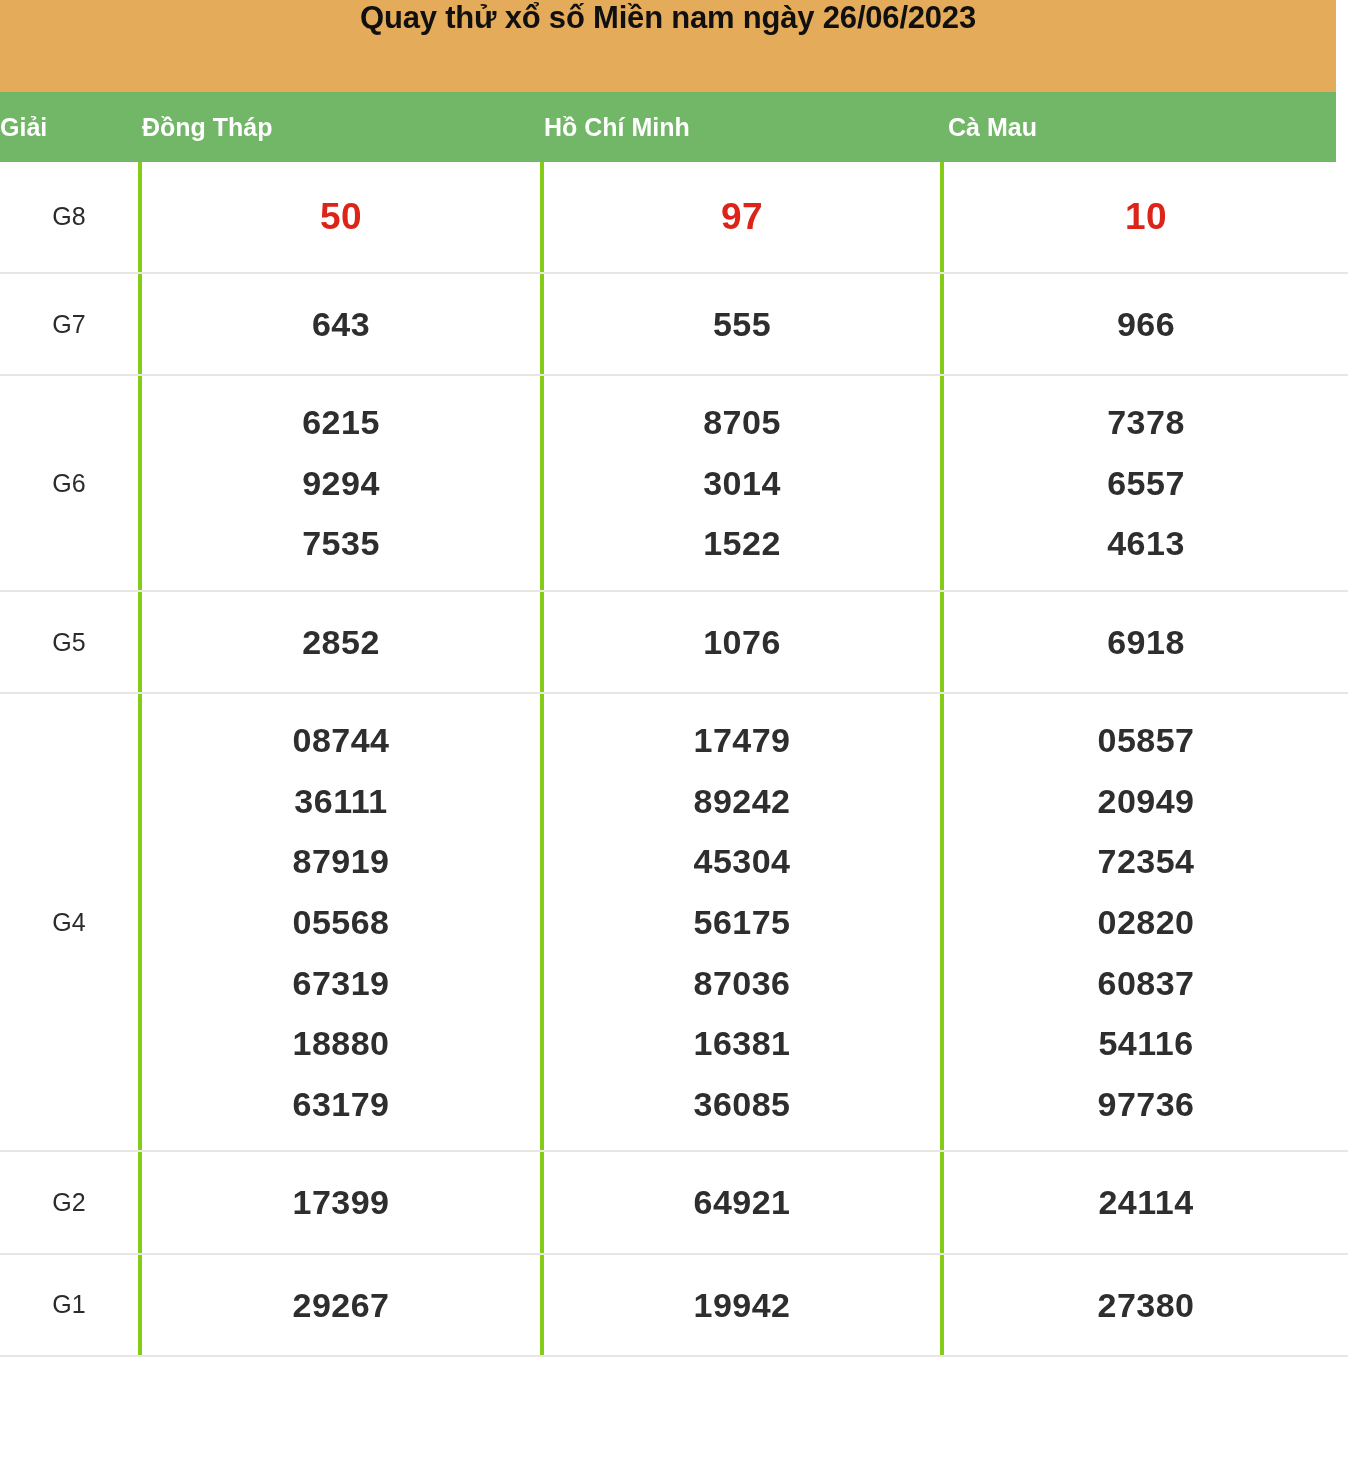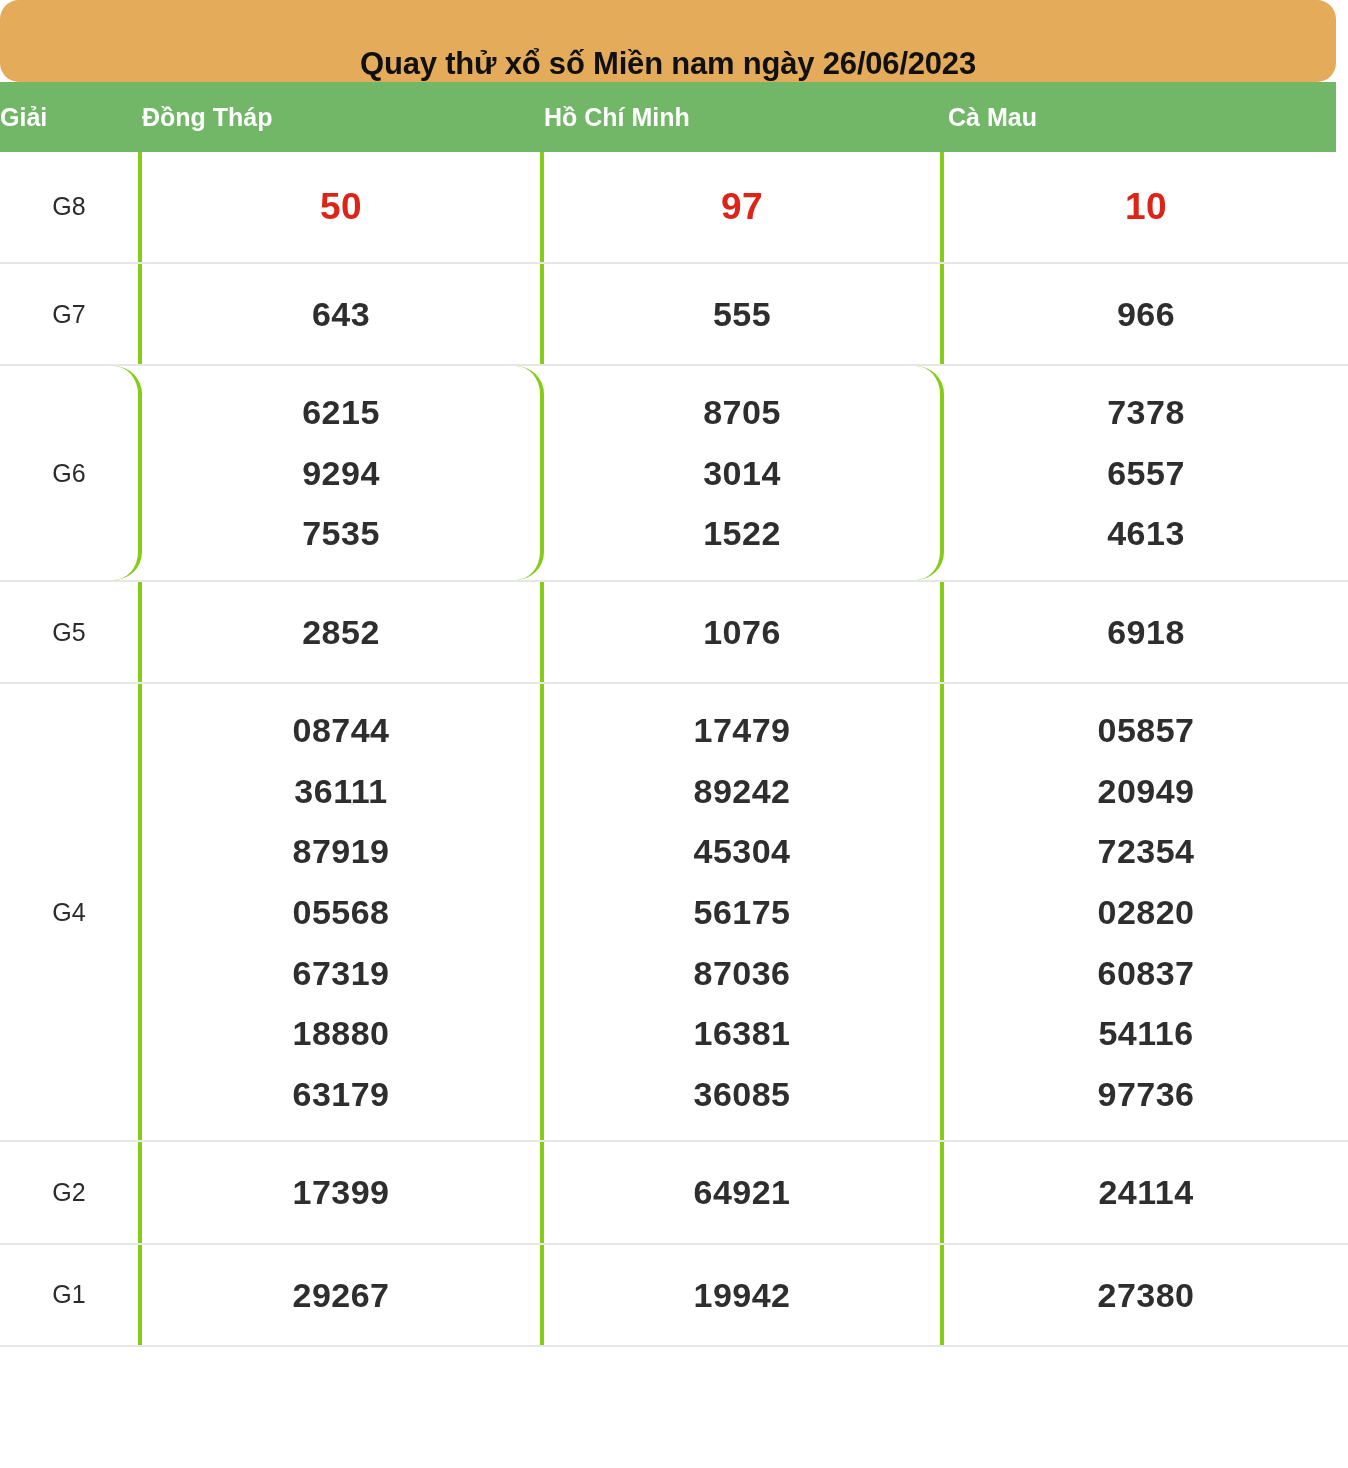--- a/index.html
+++ b/index.html
@@ -16,26 +16,25 @@
     width: 1348px;
     height: 1468px;
     position: relative;
     background: #ffffff;
     overflow: hidden;
   }
 
   
   .title-bar {
     width: 1336px;
-    height: 82px;
+    height: 92px;
     background: #e4ab5b;
     display: flex;
-    align-items: flex-end;
+    align-items: flex-start;
     justify-content: center;
-    border-radius: 19px;
   }
   .title-text {
     font-size: 31px;
     font-weight: bold;
     color: #101010;
     letter-spacing: -0.2px;
     white-space: nowrap;
   }
 
   
@@ -96,21 +95,21 @@
   }
 
   
   .row-g8 .num { font-size: 37px; color: #dc2419; }
 
   .row-g8  .cell { padding: 22px 4px; }
   .row-g7  .cell { padding: 20px 4px; }
   .row-g5  .cell { padding: 20px 4px; }
   .row-g2  .cell { padding: 20px 4px; }
   .row-g1  .cell { padding: 20px 4px; }
-  .row-g6  .cell { padding: 16px 4px; border-radius: 28px; }
+  .row-g6  .cell { padding: 16px 4px; }
   .row-g4  .cell { padding: 16px 4px; }
   .row-g3  .cell { padding: 16px 4px; }
 </style>
 </head>
 <body>
 
 <div class="lottery-wrap">
 
   <div class="title-bar">
     <div class="title-text">Quay thử xổ số Miền nam ngày 26/06/2023</div>

